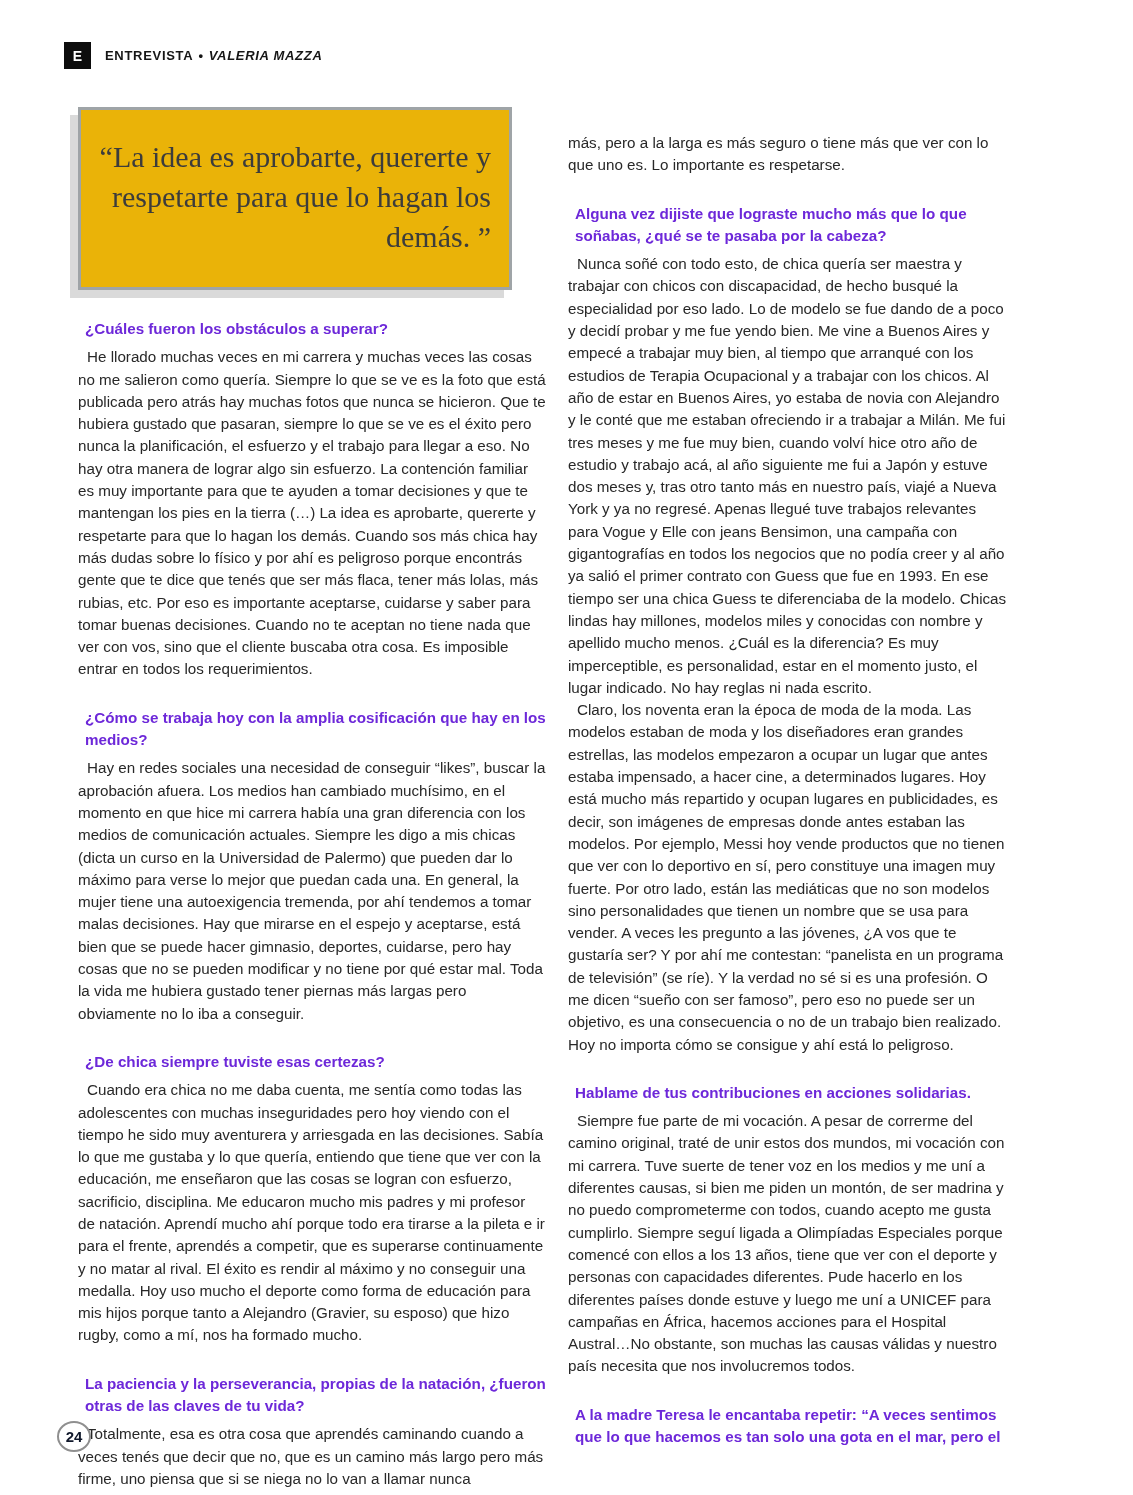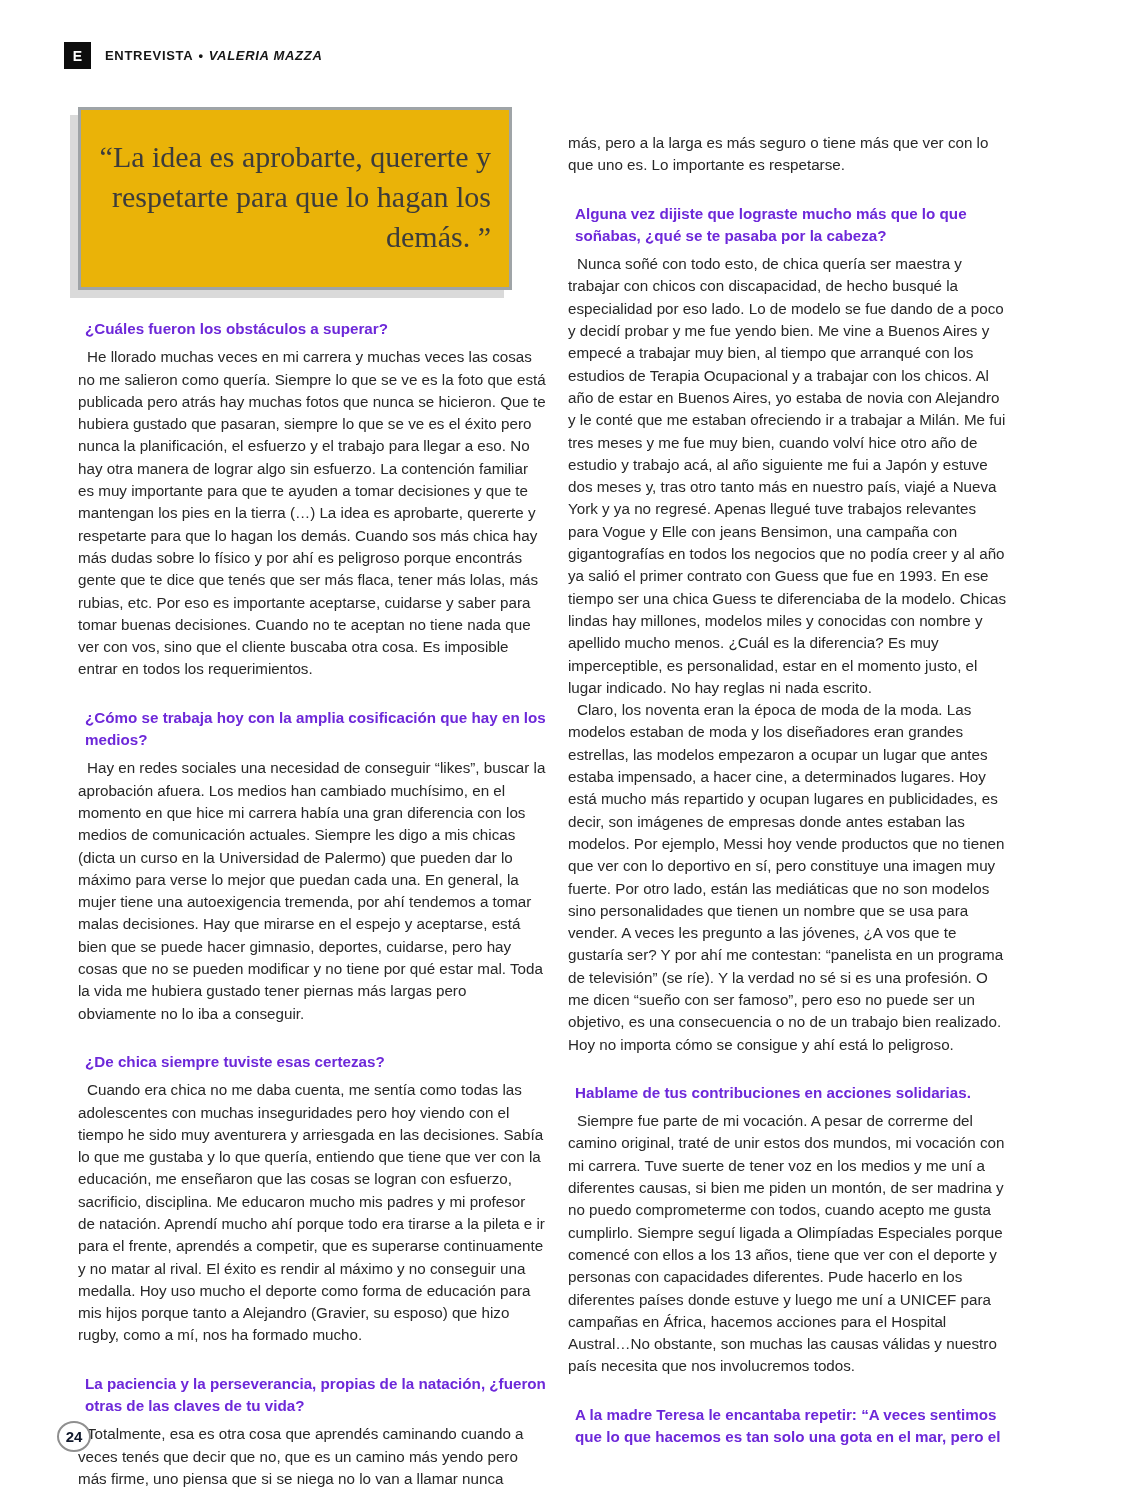--- a/index.html
+++ b/index.html
@@ -123,21 +123,21 @@
     <p class="q">¿Cuáles fueron los obstáculos a superar?</p>
     <p class="body-para">He llorado muchas veces en mi carrera y muchas veces las cosas no me salieron como quería. Siempre lo que se ve es la foto que está publicada pero atrás hay muchas fotos que nunca se hicieron. Que te hubiera gustado que pasaran, siempre lo que se ve es el éxito pero nunca la planificación, el esfuerzo y el trabajo para llegar a eso. No hay otra manera de lograr algo sin esfuerzo. La contención familiar es muy importante para que te ayuden a tomar decisiones y que te mantengan los pies en la tierra (…) La idea es aprobarte, quererte  y respetarte para que lo hagan los demás. Cuando sos más chica hay más dudas sobre lo físico y por ahí es peligroso porque encontrás gente que te dice que tenés que ser más flaca, tener más lolas, más rubias, etc. Por eso es importante aceptarse, cuidarse y saber para tomar buenas decisiones. Cuando no te aceptan no tiene nada que ver con vos, sino que el cliente buscaba otra cosa. Es imposible entrar en todos los requerimientos.</p>
 
     <p class="q">¿Cómo se trabaja hoy con la amplia cosificación que hay en los medios?</p>
     <p class="body-para">Hay en redes sociales una necesidad de conseguir “likes”, buscar la aprobación afuera. Los medios han cambiado muchísimo, en el momento en que hice mi carrera había una gran diferencia con los medios de comunicación actuales.  Siempre les digo a mis chicas (dicta un curso en la Universidad de Palermo) que pueden dar lo máximo para verse lo mejor que puedan cada una. En general, la mujer tiene una autoexigencia tremenda, por ahí tendemos a tomar malas decisiones. Hay que mirarse en el espejo y aceptarse, está bien que se puede hacer gimnasio, deportes, cuidarse, pero hay cosas que no se pueden modificar y no tiene por qué estar mal. Toda la vida me hubiera gustado tener piernas más largas pero obviamente no lo iba a conseguir.</p>
 
     <p class="q">¿De chica siempre tuviste esas certezas?</p>
     <p class="body-para">Cuando era chica no me daba cuenta, me sentía como todas las adolescentes con muchas inseguridades pero hoy viendo con el tiempo he sido muy aventurera y arriesgada en las decisiones. Sabía lo que me gustaba y lo que quería, entiendo que tiene que ver con la educación, me enseñaron que las cosas se logran con esfuerzo, sacrificio, disciplina. Me educaron mucho mis padres y mi profesor de natación. Aprendí mucho ahí porque todo era tirarse a la pileta e ir para el frente, aprendés a competir, que es superarse continuamente y no matar al rival. El éxito es rendir al máximo y no conseguir una medalla. Hoy uso mucho el deporte como forma de educación para mis hijos porque tanto a  Alejandro (Gravier, su esposo) que hizo rugby, como a mí, nos ha formado mucho.</p>
 
     <p class="q">La paciencia y la perseverancia, propias de la natación, ¿fueron otras de las claves de tu vida?</p>
-    <p class="body-para">Totalmente, esa es otra cosa que aprendés caminando cuando a veces tenés que decir que no, que es un camino más yendo pero más firme, uno piensa que si se niega no lo van a llamar nunca</p>
+    <p class="body-para">Totalmente, esa es otra cosa que aprendés caminando cuando a veces tenés que decir que no, que es un camino más largo pero más firme, uno piensa que si se niega no lo van a llamar nunca</p>
   </section>
 
   <section class="col col-right">
     <p class="body-para no-indent">más, pero a la larga es más seguro o tiene más que ver con lo que uno es. Lo importante es respetarse.</p>
 
     <p class="q">Alguna vez dijiste que lograste mucho más que lo que soñabas, ¿qué se te pasaba por la cabeza?</p>
     <p class="body-para">Nunca soñé con todo esto, de chica quería ser maestra y trabajar con chicos con discapacidad, de hecho busqué la especialidad por eso lado. Lo de modelo se fue dando de a poco y decidí probar y me fue yendo bien. Me vine a Buenos Aires y empecé a trabajar muy bien, al tiempo que arranqué con los estudios de Terapia Ocupacional y a trabajar con los chicos. Al año de estar en Buenos Aires, yo estaba de novia con Alejandro y le conté que me estaban ofreciendo ir a trabajar a Milán. Me fui tres meses y me fue muy bien, cuando volví hice otro año de estudio y trabajo acá, al año siguiente me fui a Japón y estuve dos meses y, tras otro tanto más en nuestro país, viajé a Nueva York y ya no regresé. Apenas llegué tuve trabajos relevantes para Vogue y Elle con jeans Bensimon, una campaña con gigantografías en todos los negocios que no podía creer y al año ya salió el primer contrato con Guess que fue en 1993. En ese tiempo ser una chica Guess te diferenciaba de la modelo. Chicas lindas hay millones, modelos miles y conocidas con nombre y apellido mucho menos. ¿Cuál es la diferencia? Es muy imperceptible, es personalidad, estar en el momento justo, el lugar indicado. No hay reglas ni nada escrito.</p>
 
     <p class="body-para">Claro, los noventa eran la época de moda de la moda. Las modelos estaban de moda y los diseñadores eran grandes estrellas, las modelos empezaron a ocupar un lugar que antes estaba impensado, a hacer cine, a determinados lugares. Hoy está mucho más repartido y ocupan lugares en publicidades, es decir, son imágenes de empresas donde antes estaban las modelos. Por ejemplo, Messi hoy vende productos que no tienen que ver con lo deportivo en sí, pero constituye una imagen muy fuerte. Por otro lado, están las mediáticas que no son modelos sino personalidades que tienen un nombre que se usa para vender. A veces les pregunto a las jóvenes, ¿A vos que te gustaría ser? Y por ahí me contestan: “panelista en un programa de televisión” (se ríe). Y la verdad no sé si es una profesión. O me dicen “sueño con ser famoso”, pero eso no puede ser un objetivo, es una consecuencia o no de un trabajo bien realizado. Hoy no importa cómo se consigue y ahí está lo peligroso.</p>
 

